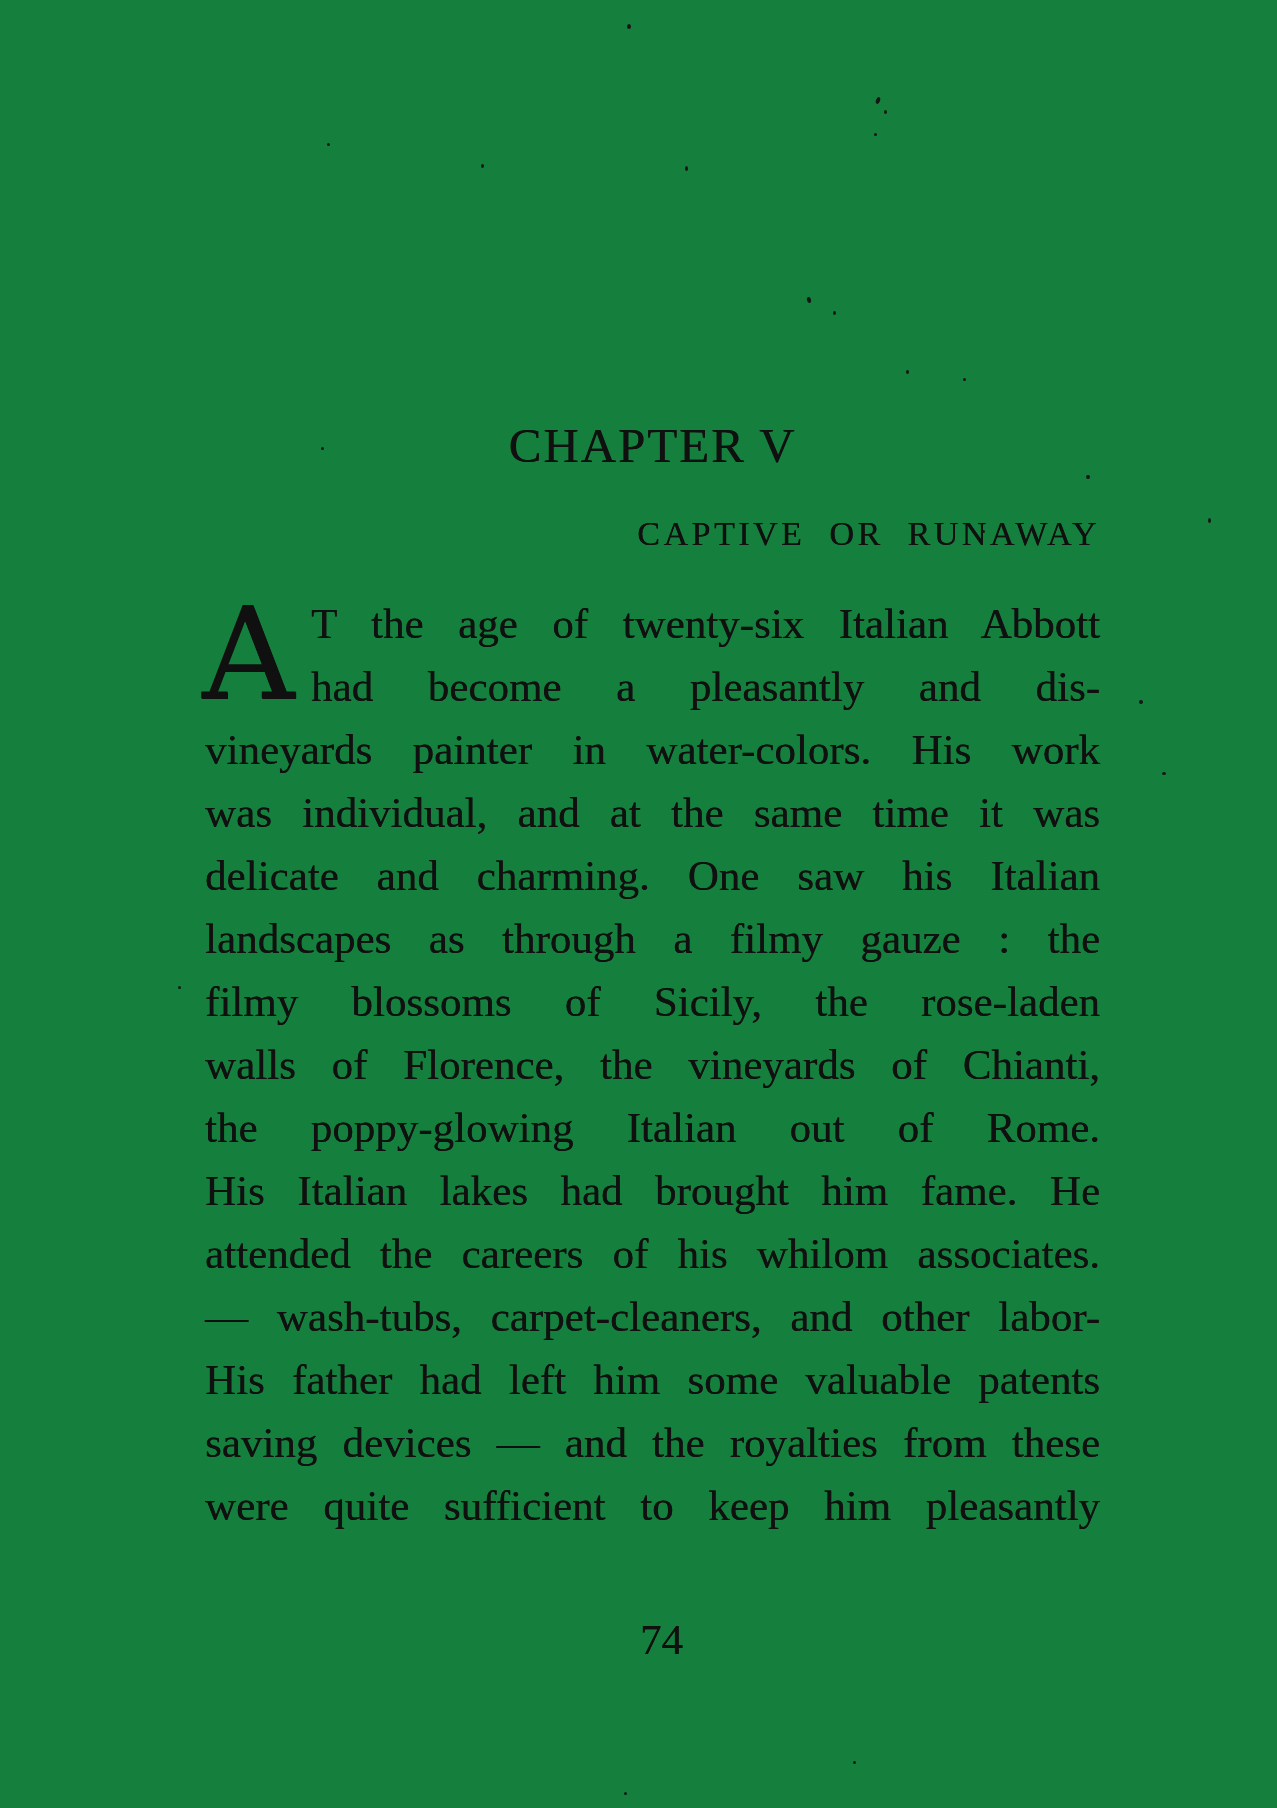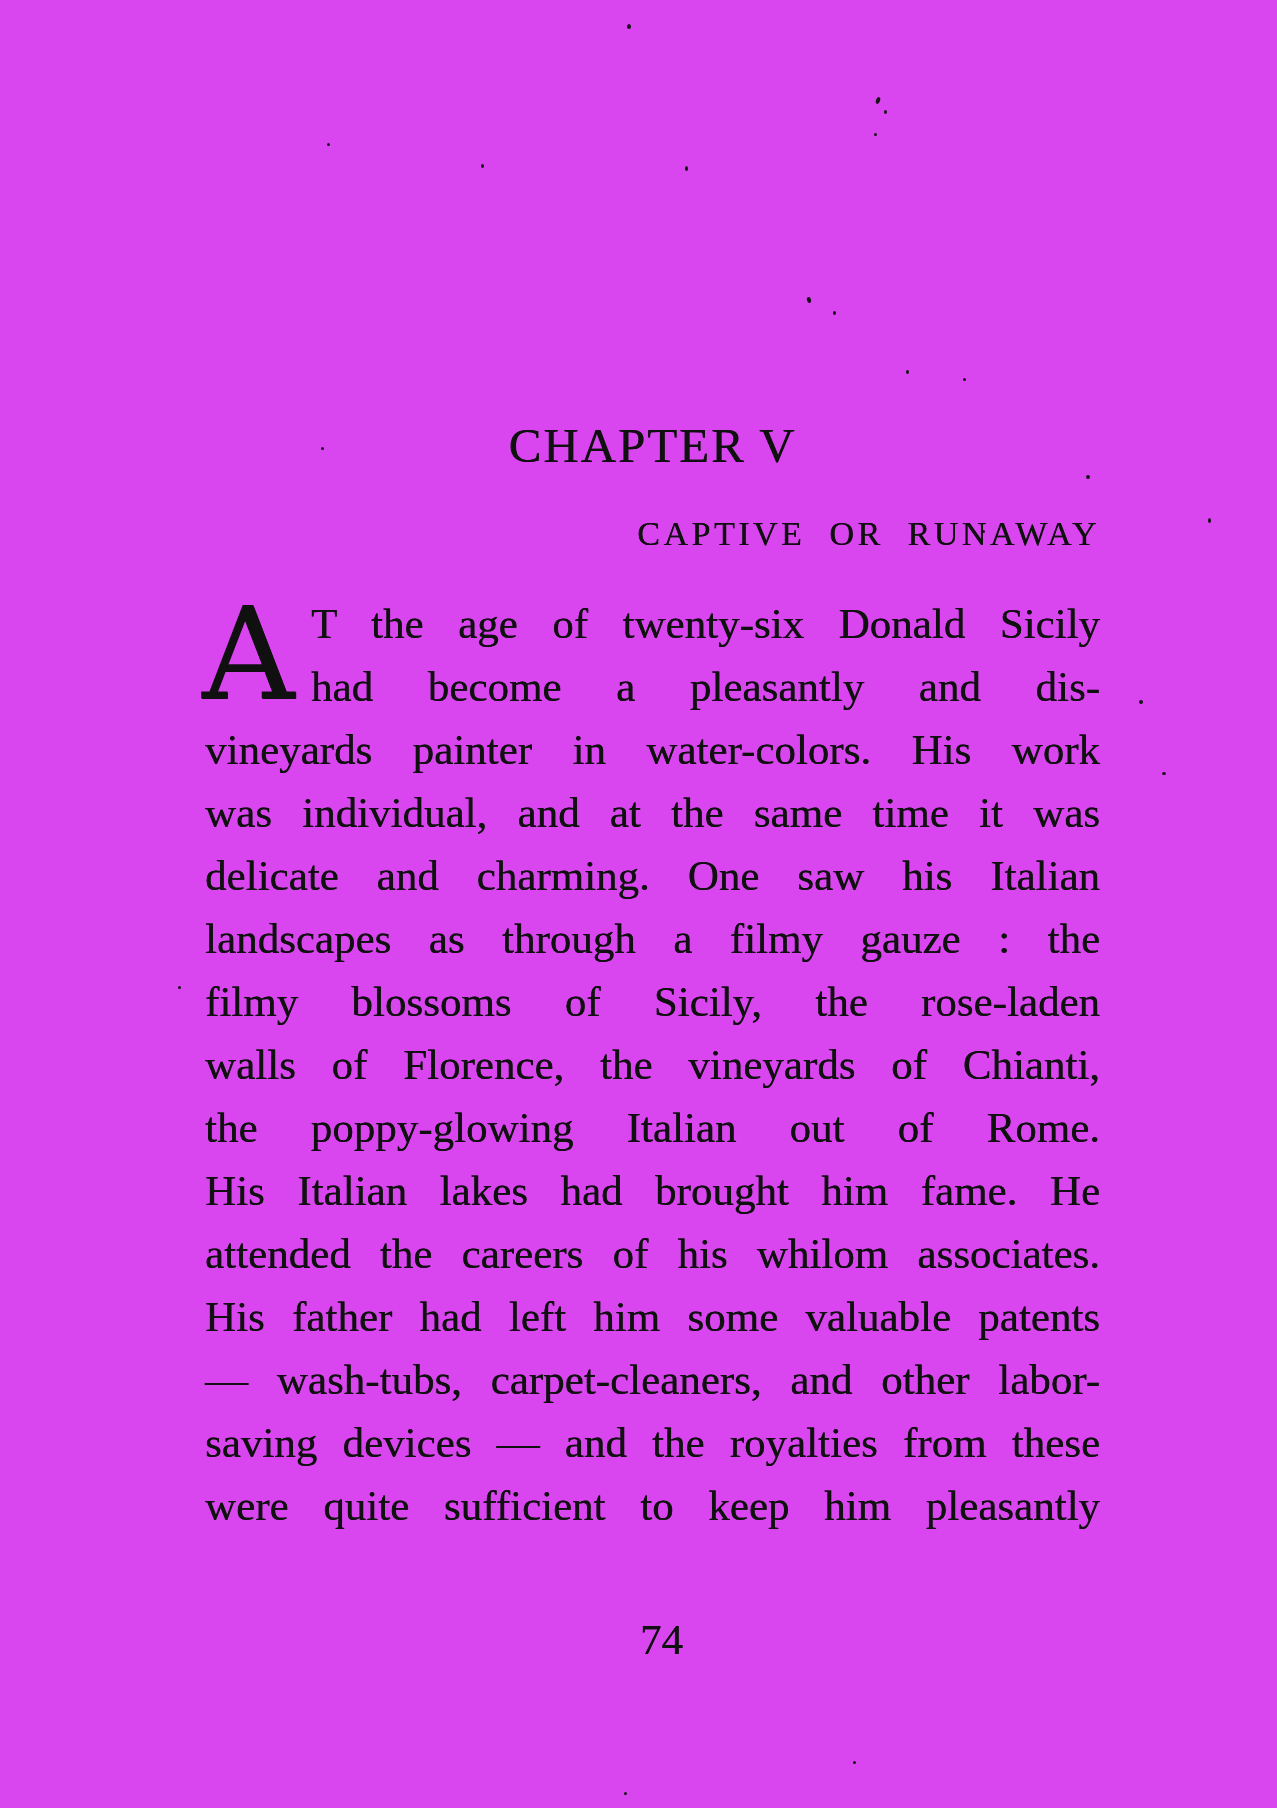--- a/index.html
+++ b/index.html
@@ -1,19 +1,19 @@
 <!DOCTYPE html>
 <html><head>
 <meta charset="utf-8">
 <style>
   html,body{margin:0;padding:0;background:#e8e8e8;}
   .page{
     position:relative;
     width:1277px;height:1808px;
-    background:#d946ef;
+    background:#15803d;
     overflow:hidden;
     font-family:"Liberation Serif", serif;
     color:#101010;
   }
   .chapter-heading{
     position:absolute;left:205px;top:421px;width:895px;
     text-align:center;
     font-size:49px;line-height:1;
     letter-spacing:2px;
     white-space:nowrap;
@@ -57,33 +57,33 @@
 
 <div class="page">
 
   <div class="chapter-heading">CHAPTER V</div>
 
   <div class="chapter-subtitle">CAPTIVE OR RUNAWAY</div>
 
   <div class="drop-cap">A</div>
 
   <div class="body-text">
-    <div class="line indent">T the age of twenty-six Donald Sicily</div>
+    <div class="line indent">T the age of twenty-six Italian Abbott</div>
     <div class="line indent">had become a pleasantly and dis-</div>
     <div class="line">vineyards painter in water-colors.  His work</div>
     <div class="line">was individual, and at the same time it was</div>
     <div class="line">delicate and charming.  One saw his Italian</div>
     <div class="line">landscapes as through a filmy gauze : the</div>
     <div class="line">filmy blossoms of Sicily, the rose-laden</div>
     <div class="line">walls of Florence, the vineyards of Chianti,</div>
     <div class="line">the poppy-glowing Italian out of Rome.</div>
     <div class="line">His Italian lakes had brought him fame.  He</div>
     <div class="line">attended the careers of his whilom associates.</div>
+    <div class="line">— wash-tubs, carpet-cleaners, and other labor-</div>
     <div class="line">His father had left him some valuable patents</div>
-    <div class="line">— wash-tubs, carpet-cleaners, and other labor-</div>
     <div class="line">saving devices — and the royalties from these</div>
     <div class="line">were quite sufficient to keep him pleasantly</div>
   </div>
 
   <div class="page-number">74</div>
 
   <div class="speck" style="left:627px;top:24px;width:4px;height:5px;"></div>
   <div class="speck" style="left:876px;top:97px;width:4px;height:7px;transform:rotate(20deg);"></div>
   <div class="speck" style="left:884px;top:110px;width:3px;height:4px;"></div>
   <div class="speck" style="left:874px;top:133px;width:3px;height:3px;"></div>

